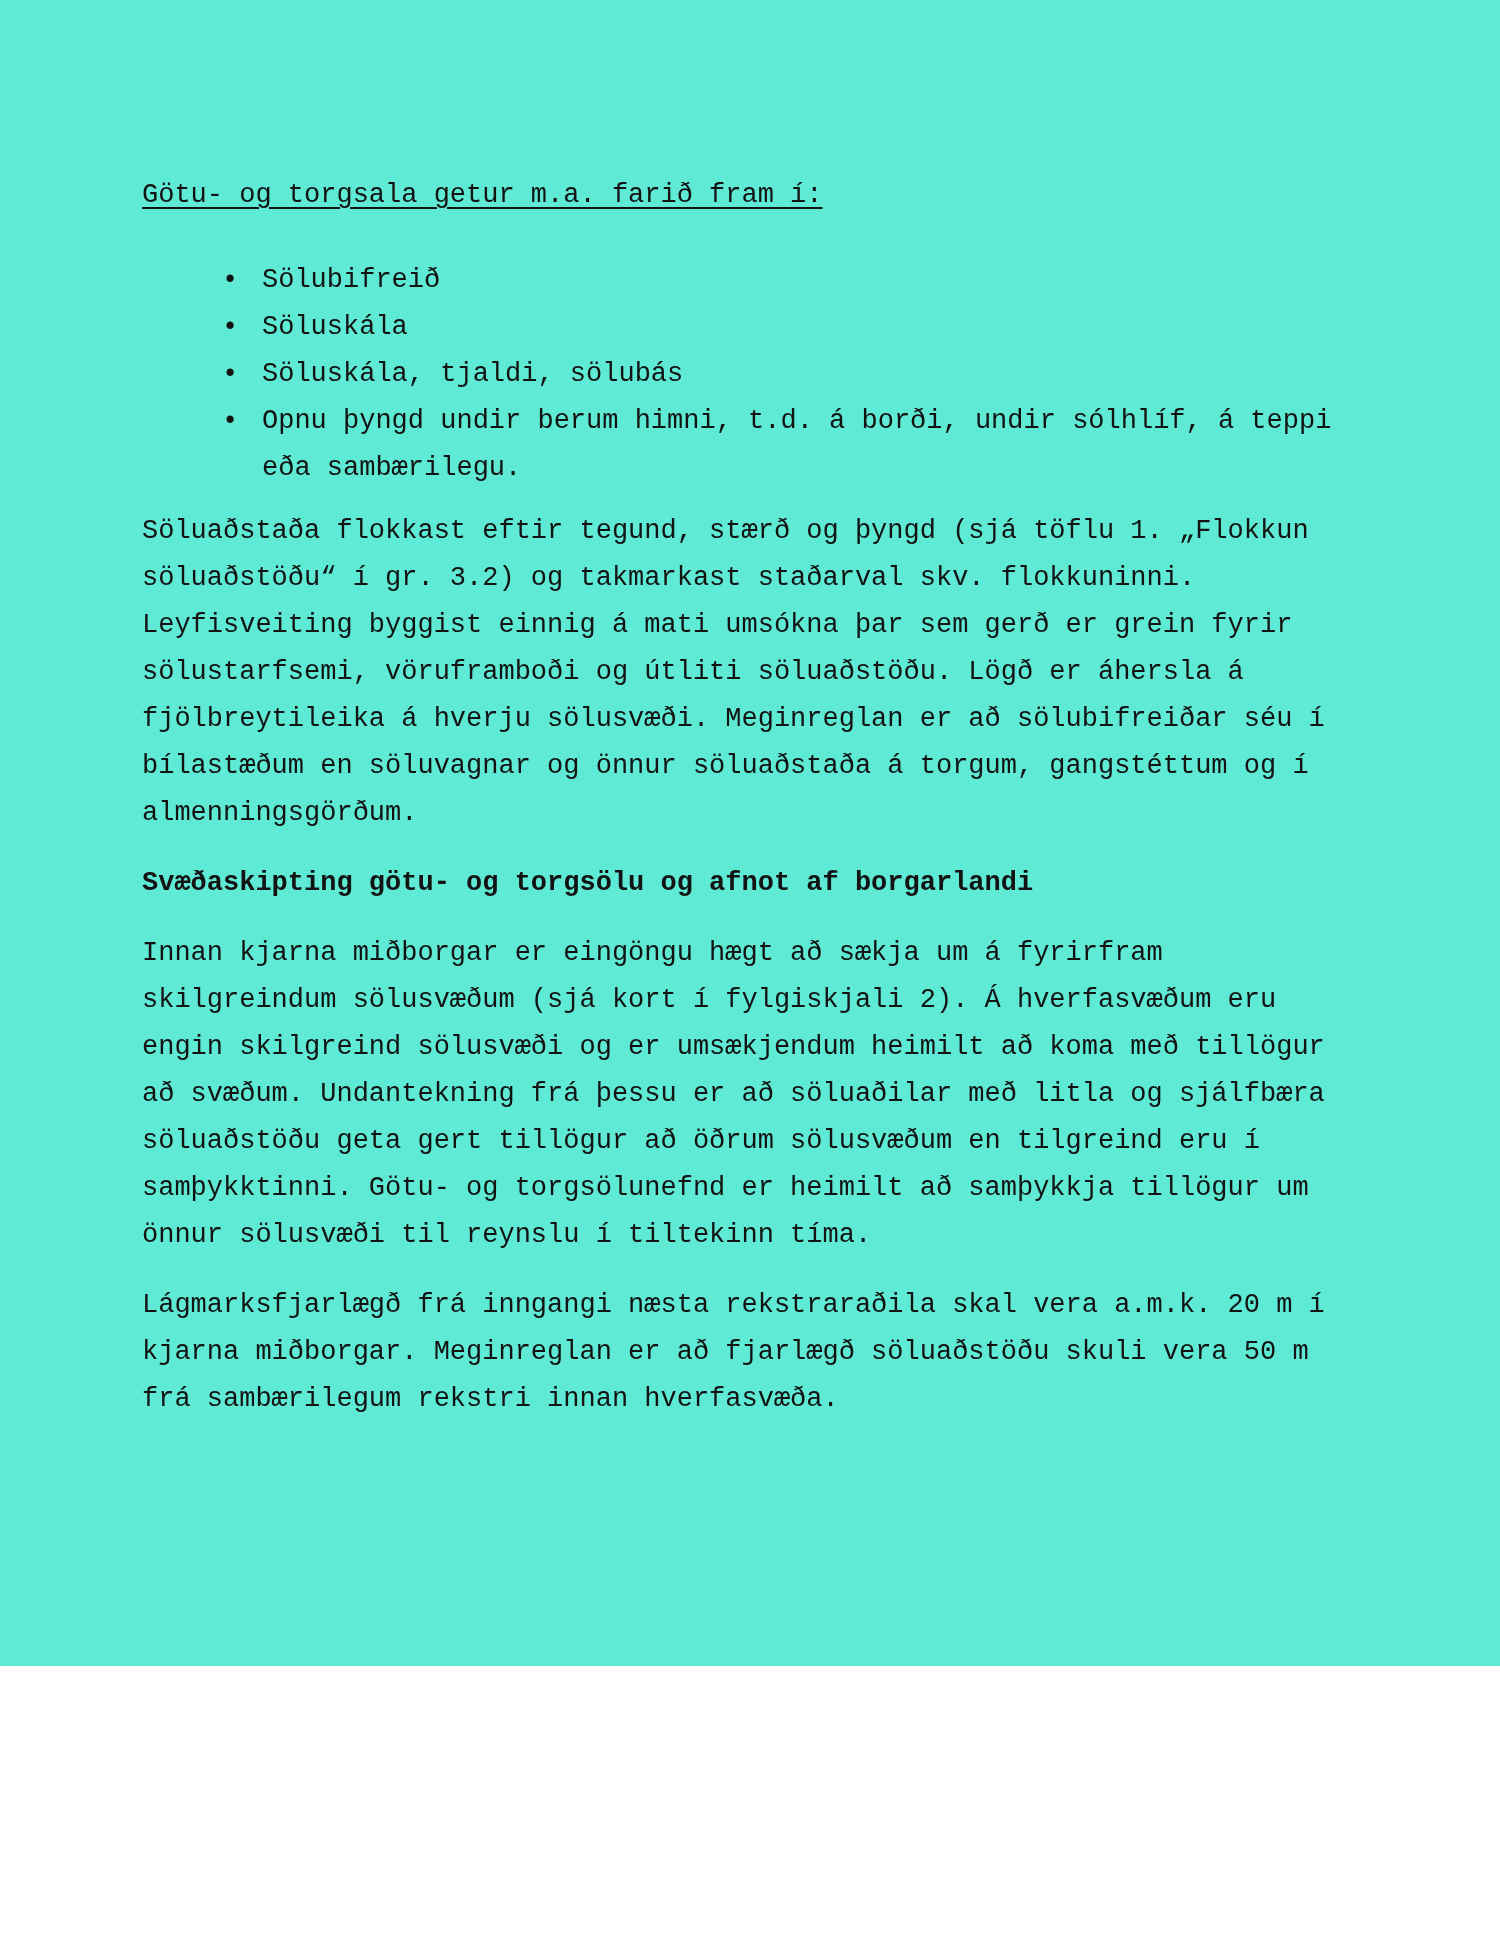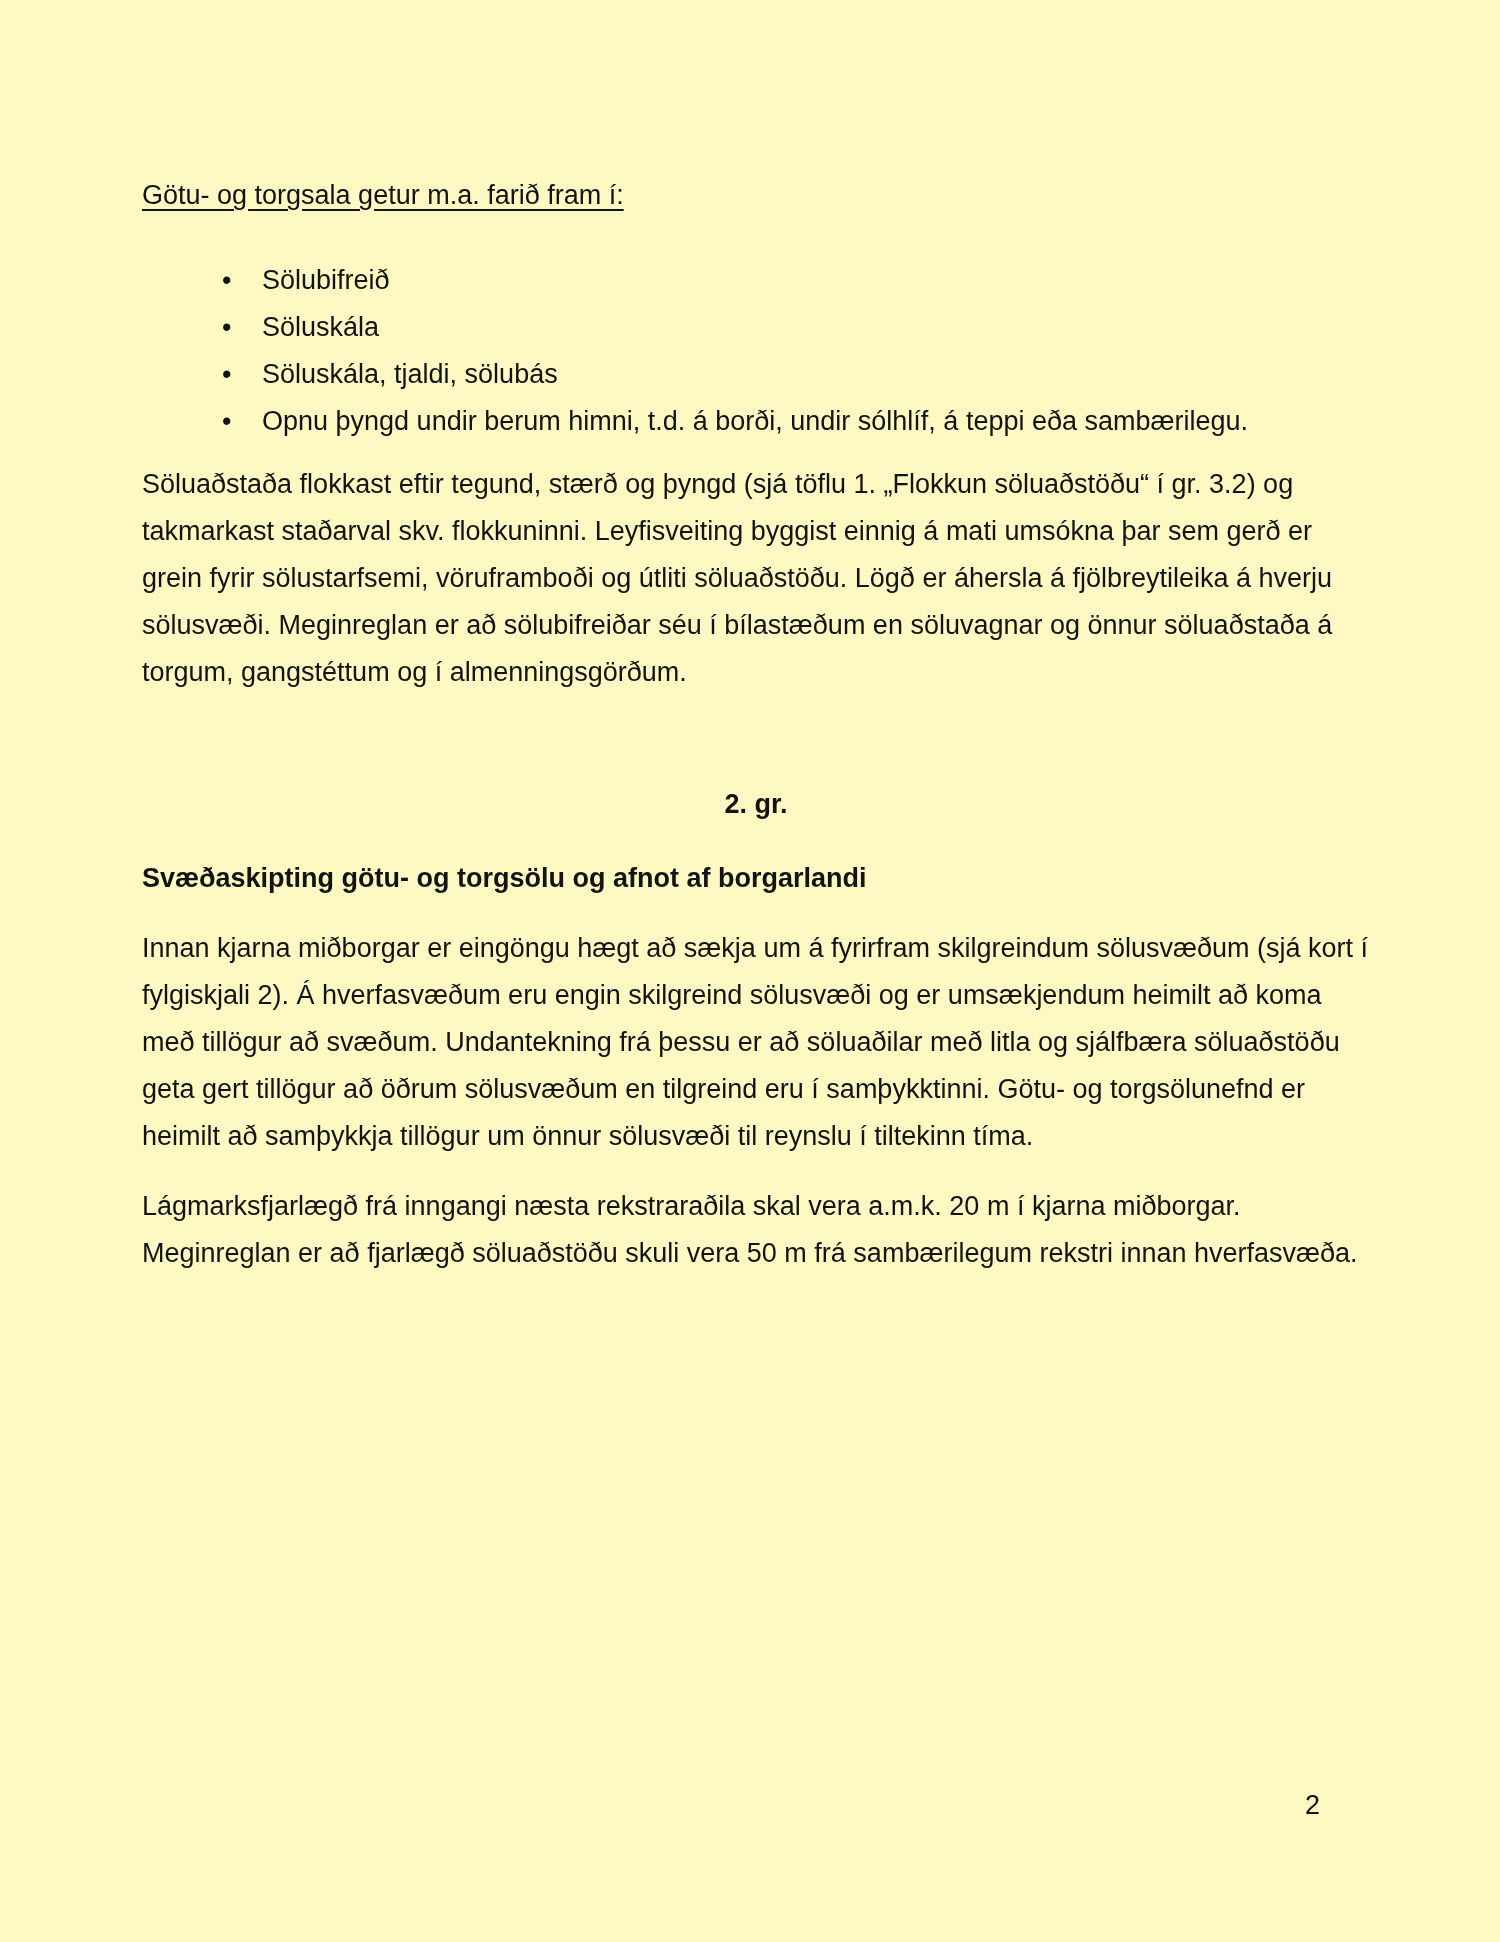--- a/index.html
+++ b/index.html
@@ -1,22 +1,22 @@
 <!DOCTYPE html>
 <html><head>
 <meta charset="utf-8">
 <style>
   * { margin: 0; padding: 0; box-sizing: border-box; }
   html, body { background: #ffffff; }
   .page {
     position: relative;
     width: 1500px;
-    height: 1942px;
-    background: #fef9c3;
-    font-family: Liberation Sans, sans-serif;
+    height: 1666px;
+    background: #5eead4;
+    font-family: Liberation Mono, monospace;
     color: #131313;
     font-size: 27px;
     line-height: 47px;
     overflow: hidden;
   }
   .doc {
     position: absolute;
     left: 142px;
     top: 172px;
     width: 1228px;
@@ -84,21 +84,20 @@
       </li>
       <li>
         <span class="bullet-marker">•</span>
         <span>Opnu þyngd undir berum himni, t.d. á borði, undir sólhlíf, á teppi eða sambærilegu.</span>
       </li>
     </ul>
 
     <p>Söluaðstaða flokkast eftir tegund, stærð og þyngd (sjá töflu 1. „Flokkun söluaðstöðu“ í gr. 3.2) og takmarkast staðarval skv. flokkuninni. Leyfisveiting byggist einnig á mati umsókna þar sem gerð er grein fyrir sölustarfsemi, vöruframboði og útliti söluaðstöðu. Lögð er áhersla á fjölbreytileika á hverju sölusvæði. Meginreglan er að sölubifreiðar séu í bílastæðum en söluvagnar og önnur söluaðstaða á torgum, gangstéttum og í almenningsgörðum.</p>
 
 
-    <p class="section-number">2. gr.</p>
 
     <p class="section-title">Svæðaskipting götu- og torgsölu og afnot af borgarlandi</p>
 
 
     <p>Innan kjarna miðborgar er eingöngu hægt að sækja um á fyrirfram skilgreindum sölusvæðum (sjá kort í fylgiskjali 2). Á hverfasvæðum eru engin skilgreind sölusvæði og er umsækjendum heimilt að koma með tillögur að svæðum. Undantekning frá þessu er að söluaðilar með litla og sjálfbæra söluaðstöðu geta gert tillögur að öðrum sölusvæðum en tilgreind eru í samþykktinni. Götu- og torgsölunefnd er heimilt að samþykkja tillögur um önnur sölusvæði til reynslu í tiltekinn tíma.</p>
 
     <p>Lágmarksfjarlægð frá inngangi næsta rekstraraðila skal vera a.m.k. 20 m í kjarna miðborgar. Meginreglan er að fjarlægð söluaðstöðu skuli vera 50 m frá sambærilegum rekstri innan hverfasvæða.</p>
 
   </div>
 

